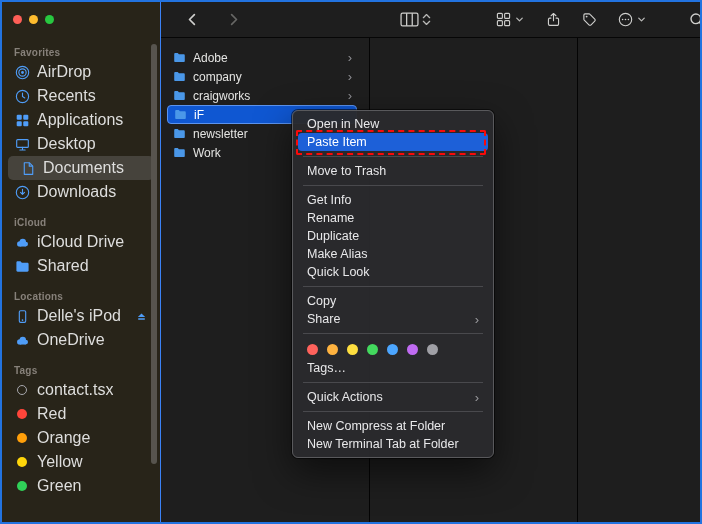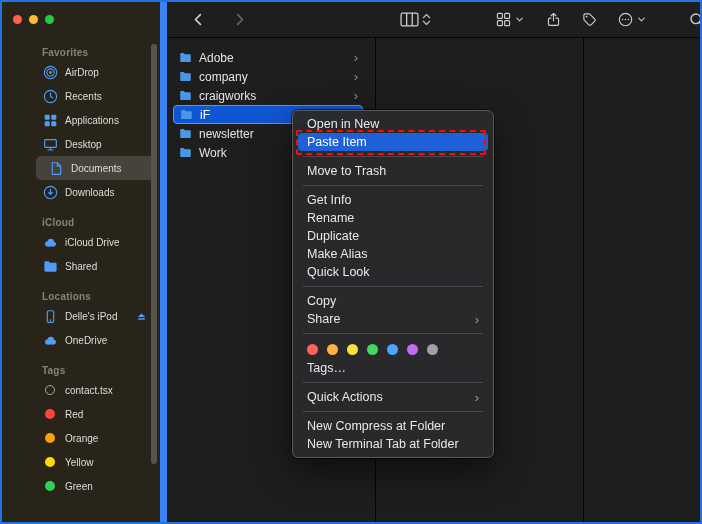--- a/index.html
+++ b/index.html
@@ -10,36 +10,36 @@
     font-family:"Liberation Sans", sans-serif;
     cursor:default;
     -webkit-font-smoothing:antialiased;
   }
   .app { position:relative; width:698px; height:520px; display:flex; }
 
   
   .sidebar { position:relative; flex:none; width:158px; background:#282419; padding-top:36px; overflow:hidden; }
   .traffic-lights { position:absolute; top:13px; left:11px; display:flex; gap:7px; }
   .tl { width:9px; height:9px; border-radius:50%; display:inline-block; }
-  .sb-section { margin-top:10px;margin-left:28px; }
+  .sb-section { margin-top:10px; }
   .sb-section:first-child { margin-top:6px; }
   .sb-header { height:16px; display:flex; align-items:center; padding-left:12px; font-size:10px; font-weight:700; color:#87817a; letter-spacing:.2px; }
-  .sb-item { display:flex; align-items:center; gap:7px; height:24px; margin:0 6px; padding:0 6px; border-radius:5px; color:#dededd; font-size:10px; }
+  .sb-item { display:flex; align-items:center; gap:7px; height:24px; margin:0 6px; padding:0 6px; border-radius:5px; color:#dededd; font-size:16px; }
   .sb-item.selected { background:#46433c;padding-left:12px; }
   .sb-item .icon { width:16px; height:16px; flex:none; display:flex; align-items:center; justify-content:center; color:#4f9df8; }
   .sb-item .icon svg { width:15px; height:15px; display:block; }
   .sb-label { white-space:nowrap; overflow:hidden; text-overflow:ellipsis; }
   .tag-dot { width:10px !important; height:10px !important; border-radius:50%; margin:0 3px; }
   .tag-ring { width:10px !important; height:10px !important; border-radius:50%; border:1.5px solid #a7a7ad; margin:0 3px; }
   .eject { margin-left:auto; color:#b9b6b0; width:13px !important; height:13px !important; }
   .eject svg { width:12px; height:12px; }
   .sidebar-scrollbar { position:absolute; right:3px; top:42px; width:6px; height:420px; border-radius:3px; background:#57544e; }
 
   
-  .main { flex:1; min-width:0; display:flex; flex-direction:column; background:#1e1e1e; border-left:7px solid #3b82f6; }
+  .main { flex:1; min-width:0; display:flex; flex-direction:column; background:#1e1e1e; border-left:1px solid #3b82f6; }
   .toolbar { flex:none; height:36px; display:flex; align-items:center; color:#c8c8c6; padding:0 0 0 20px; border-bottom:1px solid #060606; background:#1e1e1e; }
   button { background:none; border:0; padding:0; color:inherit; font:inherit; }
   .tb-btn { display:flex; align-items:center; justify-content:center; height:26px; padding:0 4px; border-radius:5px; color:#cfcfcd; }
   .tb-btn svg { display:block; }
   .tb-btn .sub { margin-left:3px; color:#b9b9b7; }
   .tb-btn.dimmed { color:#676765; }
   #back-btn { margin-right:18px; }
   .tb-spacer { flex:1; }
   .tb-gap1 { width:44px; }
   .tb-gap2 { width:34px; }

